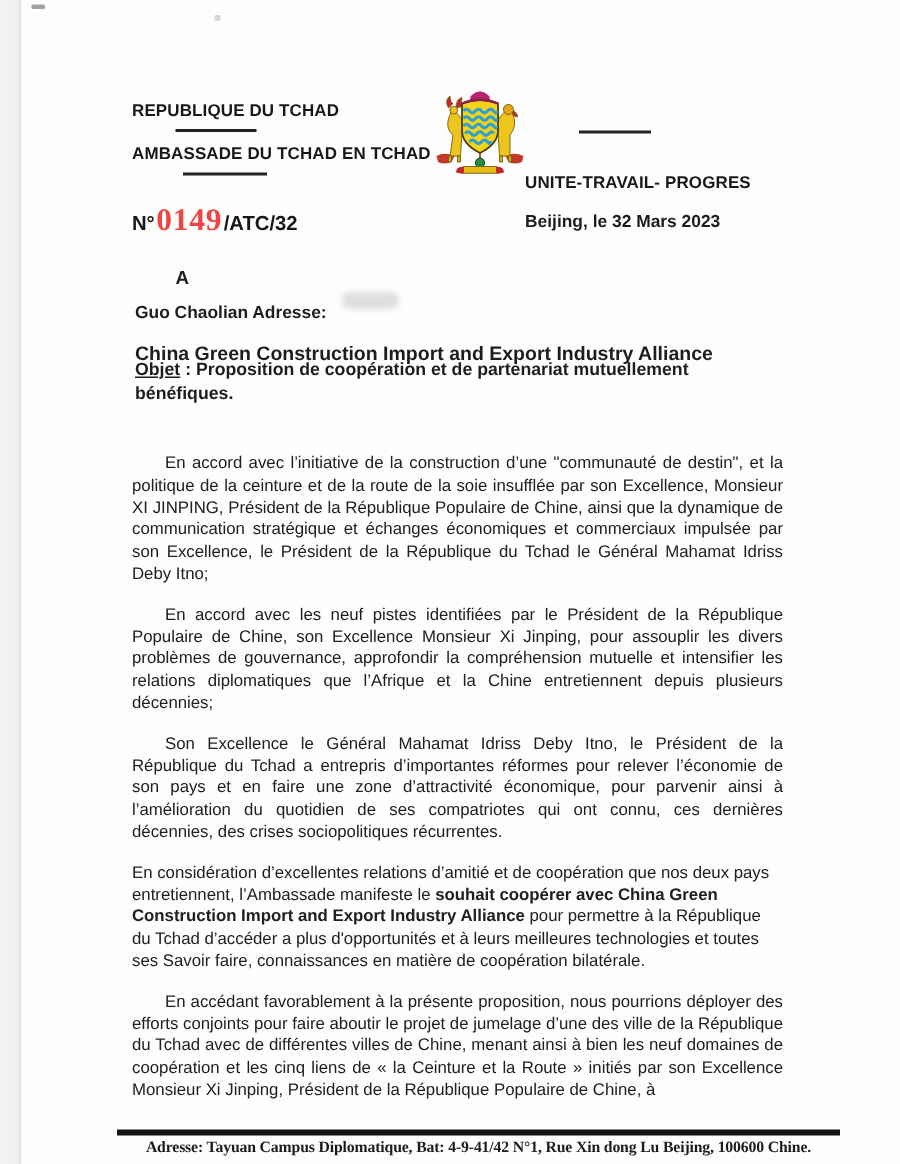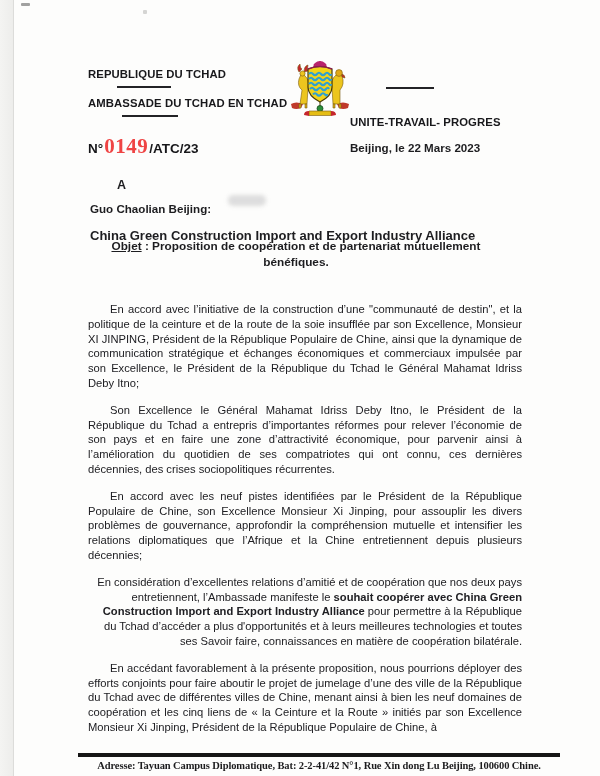--- a/index.html
+++ b/index.html
@@ -44,30 +44,30 @@
     font-family: "Liberation Serif", serif; font-size: 21px; font-weight: 600;
     color: #ef4444; letter-spacing: .5px; margin: 0 1px;
   }
   .dateline { position: absolute; left: 350px; top: 141px; font-weight: bold; font-size: 11.6px; }
 
   
   .to-letter { position: absolute; left: 117px; top: 178px; font-weight: bold; font-size: 12.5px; }
   .addr-name { position: absolute; left: 90px; top: 202px; font-weight: bold; font-size: 11.6px; }
   .addr-org  { position: absolute; left: 90px; top: 228px; font-weight: bold; font-size: 13px; }
 
-  .subject { position: absolute; left: 90px; top: 239px; width: 412px; font-weight: bold; font-size: 11.8px; line-height: 15.5px; text-align: center; }
+  .subject { position: absolute; left: 90px; top: 239px; width: 412px; font-weight: bold; font-size: 11.8px; line-height: 15.5px; }
   .subject .obj-label { text-decoration: underline; }
 
   
   .body-text {
     position: absolute; left: 88px; top: 302px; width: 434px; height: 450px;
     font-size: 11.2px; line-height: 14.8px; color: #202024; overflow: hidden;
   }
   .body-text p { text-align: justify; text-indent: 22px; margin-bottom: 12px; }
-  .body-text p.noindent { text-indent: 0; text-align: right; }
+  .body-text p.noindent { text-indent: 0; text-align: left; }
   .body-text .b { font-weight: bold; }
 
   
   .footer-rule { position: absolute; left: 78px; top: 753px; width: 482px; height: 4px; background: #151515; }
   .footer-addr {
     position: absolute; left: 60px; top: 760px; width: 518px; text-align: center;
     font-family: "Liberation Serif", serif; font-weight: bold; font-size: 10.5px; color: #1c1c1e;
     letter-spacing: -0.1px;
   }
 </style>
@@ -123,34 +123,34 @@
   <path d="M33 42 l0 4" stroke="#4a3c08" stroke-width="1"></path>
   <circle cx="33" cy="48.5" r="3" fill="#2a8f3a" stroke="#14491d" stroke-width="0.8"></circle>
 
   <path d="M22 51 h22 v4.5 h-22 Z" fill="#e5bd14" stroke="#7a5a10" stroke-width="0.6"></path>
   <path d="M22 51 q-5 0 -5 4 l5 1 Z M44 51 q5 0 5 4 l-5 1 Z" fill="#c5262c"></path>
 </svg>
 
 <div class="refline">
   <span class="ref-prefix">N°</span>
   <span class="ref-number">0149</span>
-  <span class="ref-suffix">/ATC/23</span>
+  <span class="ref-suffix">/ATC/32</span>
 </div>
-<div class="dateline">Beijing, le 22 Mars 2023</div>
+<div class="dateline">Beijing, le 32 Mars 2023</div>
 
 <div class="to-letter">A</div>
-<div class="addr-name">Guo Chaolian Beijing:</div>
+<div class="addr-name">Guo Chaolian Adresse:</div>
 <div class="addr-org">China Green Construction Import and Export Industry Alliance</div>
 
 <div class="subject">
   <span class="obj-label">Objet</span><span> : </span><span>Proposition de coopération et de partenariat mutuellement bénéfiques.</span>
 </div>
 
 <div class="body-text">
   <p>En accord avec l’initiative de la construction d’une "communauté de destin", et la politique de la ceinture et de la route de la soie insufflée par son Excellence, Monsieur XI JINPING, Président de la République Populaire de Chine, ainsi que la dynamique de communication stratégique et échanges économiques et commerciaux impulsée par son Excellence, le Président de la République du Tchad le Général Mahamat Idriss Deby Itno;</p>
+  <p>En accord avec les neuf pistes identifiées par le Président de la République Populaire de Chine, son Excellence Monsieur Xi Jinping, pour assouplir les divers problèmes de gouvernance, approfondir la compréhension mutuelle et intensifier les relations diplomatiques que l’Afrique et la Chine entretiennent depuis plusieurs décennies;</p>
   <p>Son Excellence le Général Mahamat Idriss Deby Itno, le Président de la République du Tchad a entrepris d’importantes réformes pour relever l’économie de son pays et en faire une zone d’attractivité économique, pour parvenir ainsi à l’amélioration du quotidien de ses compatriotes qui ont connu, ces dernières décennies, des crises sociopolitiques récurrentes.</p>
-  <p>En accord avec les neuf pistes identifiées par le Président de la République Populaire de Chine, son Excellence Monsieur Xi Jinping, pour assouplir les divers problèmes de gouvernance, approfondir la compréhension mutuelle et intensifier les relations diplomatiques que l’Afrique et la Chine entretiennent depuis plusieurs décennies;</p>
   <p class="noindent"><span>En considération d’excellentes relations d’amitié et de coopération que nos deux pays entretiennent, l’Ambassade manifeste le </span><span class="b">souhait coopérer avec  China Green Construction Import and Export Industry Alliance</span><span> pour permettre à la République du Tchad d’accéder a plus d'opportunités et à leurs meilleures technologies et toutes ses Savoir faire, connaissances en matière de coopération bilatérale.</span></p>
   <p>En accédant favorablement à la présente proposition, nous pourrions déployer des efforts conjoints pour faire aboutir le projet de jumelage d’une des ville de la République du Tchad avec de différentes villes de Chine, menant ainsi à bien les neuf domaines de coopération et les cinq liens de « la Ceinture et la Route » initiés par son Excellence Monsieur Xi Jinping, Président de la République Populaire de Chine, à</p>
 </div>
 
 <div class="footer-rule"></div>
-<div class="footer-addr">Adresse: Tayuan Campus Diplomatique, Bat: 2-2-41/42 N°1, Rue Xin dong Lu Beijing, 100600 Chine.</div>
+<div class="footer-addr">Adresse: Tayuan Campus Diplomatique, Bat: 4-9-41/42 N°1, Rue Xin dong Lu Beijing, 100600 Chine.</div>
 
 </body></html>

